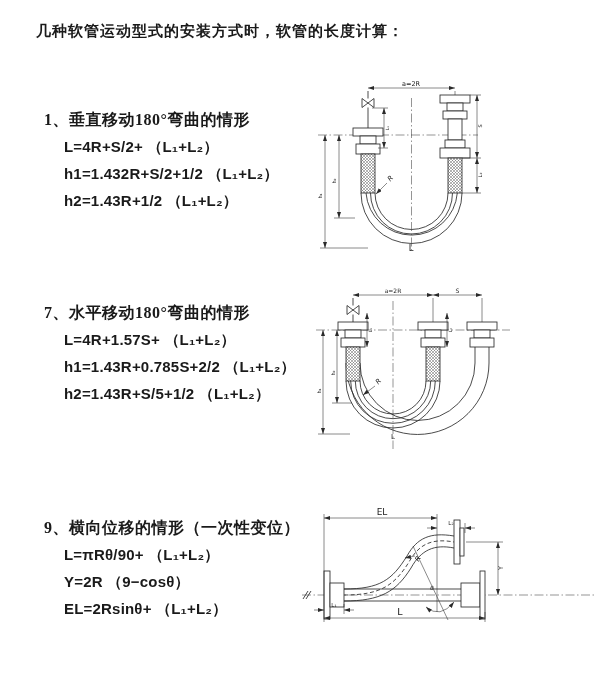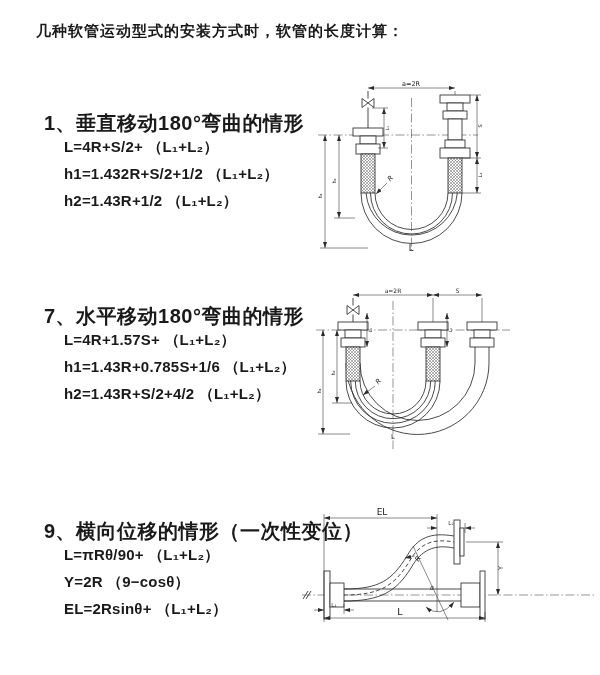--- a/index.html
+++ b/index.html
@@ -1,20 +1,20 @@
 <!DOCTYPE html>
 <html><head>
 <meta charset="utf-8">
 <style>
   html,body{margin:0;padding:0;background:#e8e8e8;}
   .page{position:relative;width:600px;height:675px;background:#ffffff;overflow:hidden;
         font-family:"Liberation Sans",sans-serif;color:#1a1a1a;}
   .abs{position:absolute;white-space:nowrap;}
   .title{font-size:15px;font-weight:bold;letter-spacing:1px;}
-  .heading{font-size:20px;font-weight:bold;letter-spacing:0.5px;}
+  .heading{font-size:16px;font-weight:bold;letter-spacing:0.5px;font-family:Liberation Serif, serif;}
   .formula{font-size:15px;font-weight:bold;letter-spacing:0.2px;}
   svg.diag{position:absolute;overflow:visible;}
   svg .dr{stroke:#2a2a2a;stroke-width:0.85;fill:none;}
   svg .fit{stroke:#2a2a2a;stroke-width:0.85;fill:#ffffff;}
   svg .dim{stroke:#2a2a2a;stroke-width:0.55;fill:none;}
   svg .cl{stroke:#2a2a2a;stroke-width:0.5;fill:none;stroke-dasharray:9 2.5 1.5 2.5;}
   svg .dash{stroke-dasharray:4 2.5;}
   svg text{font-family:"DejaVu Sans","Liberation Sans",sans-serif;fill:#1a1a1a;stroke:none;}
   .tm{text-anchor:middle;}
 </style>
@@ -28,22 +28,22 @@
   <div>
     <div class="abs heading" style="left:44px;top:110px">1、垂直移动180°弯曲的情形</div>
     <div class="abs formula" style="left:64px;top:138px">L=4R+S/2+ （L₁+L₂）</div>
     <div class="abs formula" style="left:64px;top:165px">h1=1.432R+S/2+1/2 （L₁+L₂）</div>
     <div class="abs formula" style="left:64px;top:192px">h2=1.43R+1/2 （L₁+L₂）</div>
   </div>
 
   <div>
     <div class="abs heading" style="left:44px;top:303px">7、水平移动180°弯曲的情形</div>
     <div class="abs formula" style="left:64px;top:331px">L=4R+1.57S+ （L₁+L₂）</div>
-    <div class="abs formula" style="left:64px;top:358px">h1=1.43R+0.785S+1/6 （L₁+L₂）</div>
-    <div class="abs formula" style="left:64px;top:385px">h2=1.43R+S/2+4/2 （L₁+L₂）</div>
+    <div class="abs formula" style="left:64px;top:358px">h1=1.43R+0.785S+2/2 （L₁+L₂）</div>
+    <div class="abs formula" style="left:64px;top:385px">h2=1.43R+S/5+1/2 （L₁+L₂）</div>
   </div>
 
   <div>
     <div class="abs heading" style="left:44px;top:518px">9、横向位移的情形（一次性变位）</div>
     <div class="abs formula" style="left:64px;top:546px">L=πRθ/90+ （L₁+L₂）</div>
     <div class="abs formula" style="left:64px;top:573px">Y=2R （9−cosθ）</div>
     <div class="abs formula" style="left:64px;top:600px">EL=2Rsinθ+ （L₁+L₂）</div>
   </div>
 
   <svg class="diag" style="left:310px;top:78px" width="290" height="176" viewBox="0 0 290 176">

